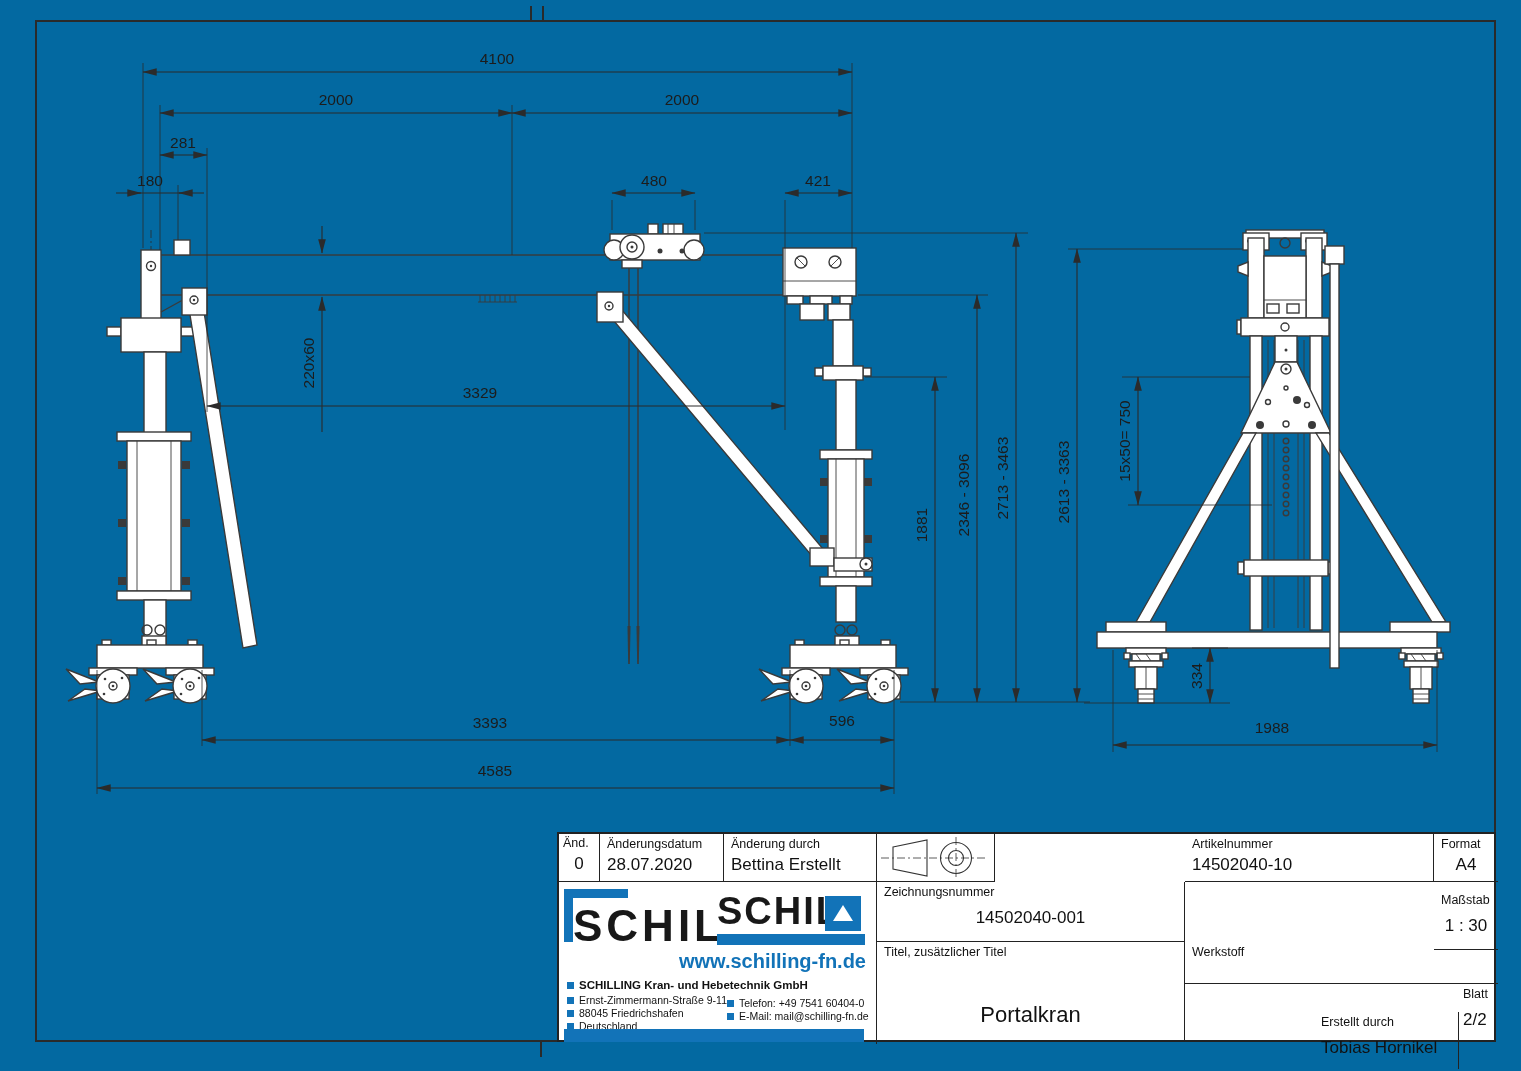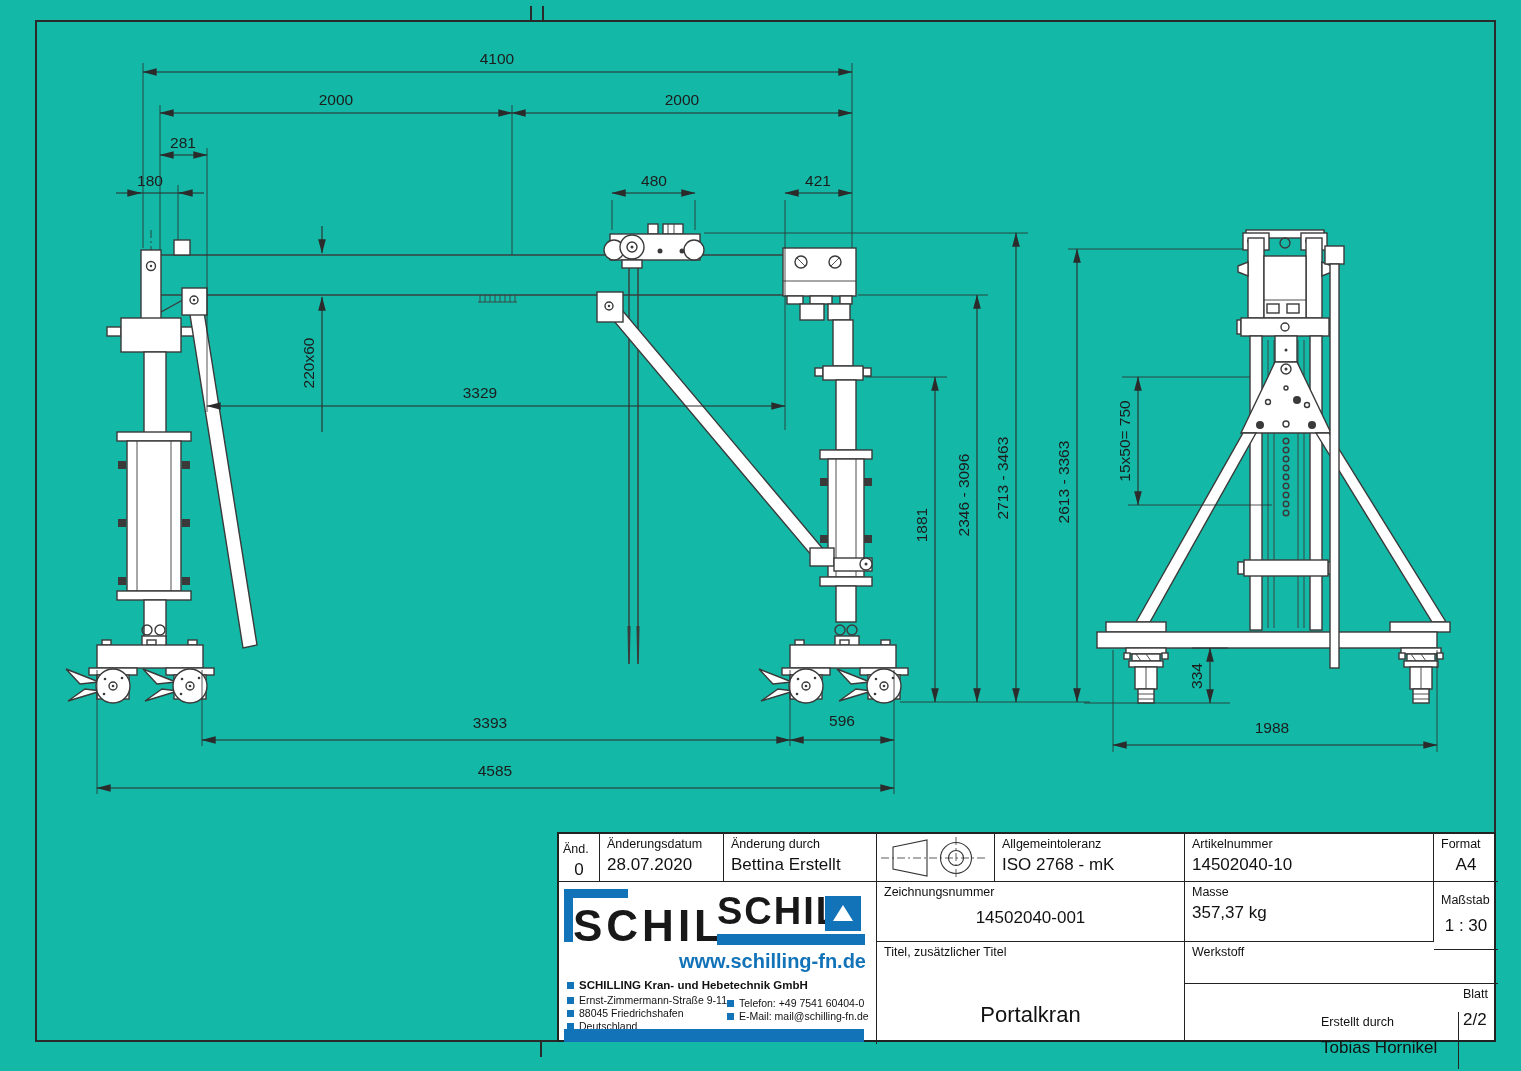--- a/index.html
+++ b/index.html
@@ -1,16 +1,16 @@
 <!DOCTYPE html>
 <html><head>
 <meta charset="utf-8">
 <style>
   html,body{margin:0;padding:0;background:#f2f2f2;}
-  #sheet{position:relative;width:1521px;height:1071px;background:#14b8a6;overflow:hidden;
+  #sheet{position:relative;width:1521px;height:1071px;background:#0369a1;overflow:hidden;
          font-family:"Liberation Sans",sans-serif;color:#111;}
   #border-frame{position:absolute;left:35px;top:20px;width:1461px;height:1022px;
                 border:2px solid #2a2a2a;box-sizing:border-box;}
   .tick{position:absolute;width:2px;background:#2a2a2a;}
   svg text{user-select:none;}
   .o{fill:none;stroke:#3a3a3a;stroke-width:1.4;}
   .of{fill:#ffffff;stroke:#3a3a3a;stroke-width:1.4;}
   .thin{fill:none;stroke:#3a3a3a;stroke-width:0.9;}
   .fb{fill:#3a3a3a;stroke:none;}
   .d{stroke:#2b2b2b;stroke-width:1.1;fill:none;}
@@ -392,61 +392,53 @@
 
       <line class="e" x1="1113" y1="650" x2="1113" y2="752"></line>
       <line class="e" x1="1437" y1="650" x2="1437" y2="752"></line>
       <line class="d" x1="1113" y1="745" x2="1437" y2="745" marker-start="url(#arw)" marker-end="url(#arw)"></line>
       <text class="t" x="1272" y="733" text-anchor="middle">1988</text>
     </g>
   </svg>
 
   <div id="tb">
 
-    <div class="cell" style="left:0;top:0;width:41px;height:48px;padding:8px 4px;">
+    <div class="cell" style="left:0;top:0;width:41px;height:48px;padding:2px 4px;">
       <div class="lbl">Änd.</div>
       <div class="val valC">0</div>
     </div>
     <div class="cell" style="left:41px;top:0;width:124px;height:48px;">
       <div class="lbl">Änderungsdatum</div>
       <div class="val">28.07.2020</div>
     </div>
     <div class="cell" style="left:165px;top:0;width:153px;height:48px;">
       <div class="lbl">Änderung durch</div>
       <div class="val">Bettina Erstellt</div>
     </div>
     <div class="cell" style="left:318px;top:0;width:118px;height:48px;padding:0;">
       <svg width="115" height="46" viewBox="0 0 115 46">
         <line x1="4" y1="24" x2="111" y2="24" stroke="#333" stroke-width="0.8" stroke-dasharray="8 3 2 3"></line>
         <polygon points="16,13 50,6 50,42 16,35" fill="none" stroke="#333" stroke-width="1.1"></polygon>
         <circle cx="79" cy="24" r="15.5" fill="none" stroke="#333" stroke-width="1.1"></circle>
         <circle cx="79" cy="24" r="7.5" fill="none" stroke="#333" stroke-width="1.1"></circle>
         <line x1="79" y1="3" x2="79" y2="45" stroke="#333" stroke-width="0.8" stroke-dasharray="8 3 2 3"></line>
       </svg>
     </div>
-    <div class="cell" style="left:436px;top:0;width:190px;height:48px;">
-      <div class="lbl">Allgemeintoleranz</div>
-      <div class="val">ISO 2768 - mK</div>
-    </div>
     <div class="cell" style="left:626px;top:0;width:249px;height:48px;">
       <div class="lbl">Artikelnummer</div>
       <div class="val">14502040-10</div>
     </div>
     <div class="cell noR" style="left:875px;top:0;width:64px;height:48px;">
       <div class="lbl">Format</div>
       <div class="val valC">A4</div>
     </div>
 
     <div class="cell" style="left:318px;top:48px;width:308px;height:60px;">
       <div class="lbl">Zeichnungsnummer</div>
       <div class="val valC" style="margin-top:8px;">14502040-001</div>
-    </div>
-    <div class="cell" style="left:626px;top:48px;width:249px;height:60px;">
-      <div class="lbl">Masse</div>
-      <div class="val">357,37 kg</div>
     </div>
     <div class="cell noR" style="left:875px;top:56px;width:64px;height:60px;">
       <div class="lbl">Maßstab</div>
       <div class="val valC" style="margin-top:8px;">1 : 30</div>
     </div>
 
     <div class="cell noB" style="left:318px;top:108px;width:308px;height:99px;">
       <div class="lbl">Titel, zusätzlicher Titel</div>
       <div id="title-big">Portalkran</div>
     </div>

